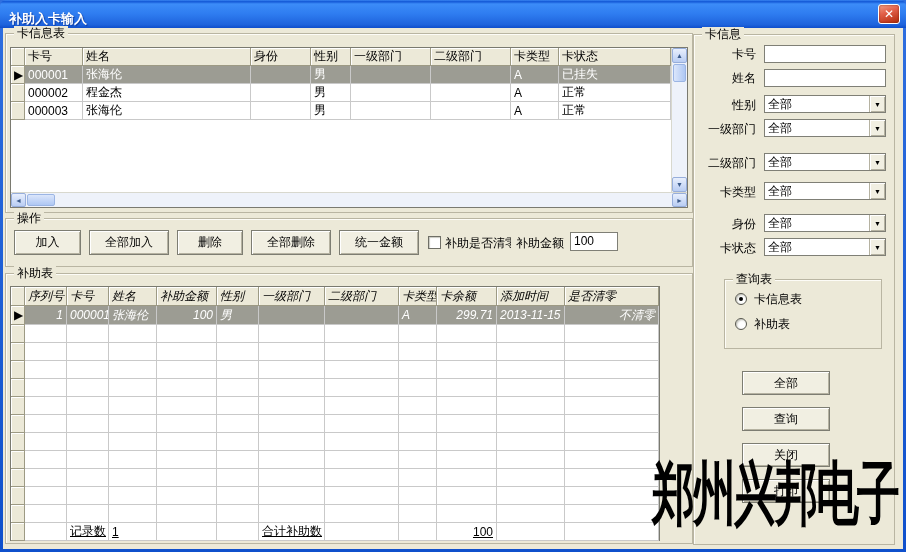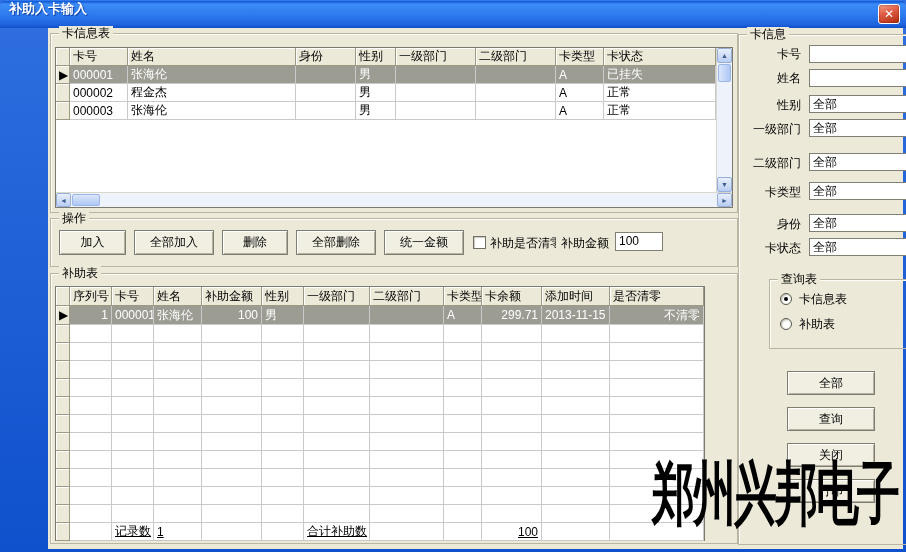--- a/index.html
+++ b/index.html
@@ -3,48 +3,48 @@
 <meta charset="utf-8">
 <style>
   * { margin:0; padding:0; box-sizing:border-box; cursor:default; }
   html,body { width:906px; height:552px; overflow:hidden; }
   body { font-family:"Liberation Sans","DejaVu Sans",sans-serif; font-size:12px; color:#000; }
 
   .window { position:relative; width:906px; height:552px;
     background:linear-gradient(180deg,#2f6fe0,#0f50cc); }
   .titlebar { position:absolute; left:0; top:0; right:0; height:28px;
     background:linear-gradient(180deg,#3a86f2 0%,#1358d6 6%,#3c8cf8 14%,#2e7cf0 50%,#1e63dc 88%,#0f4ecb 100%);
-    border-radius:6px 6px 0 0; display:flex; align-items:flex-start; }
+    border-radius:6px 6px 0 0; display:flex; align-items:flex-end; }
   .title-text { color:#fff; font-weight:bold; font-size:13px; padding-left:9px;
     text-shadow:1px 1px 1px #0a3aa0; }
   .close-btn { position:absolute; right:6px; top:4px; width:22px; height:20px;
     background:linear-gradient(160deg,#f0a188 0%,#e2604a 40%,#c03a1e 80%,#a52f12 100%);
     border:1px solid #fff; border-radius:3px; color:#fff; font-weight:bold;
     display:flex; align-items:center; justify-content:center; font-size:12px;
     box-shadow:inset 0 0 2px #7e1d04; }
-  .body { position:absolute; left:3px; right:3px; top:28px; bottom:3px; background:#ECE9D8;margin-left:45px; }
+  .body { position:absolute; left:3px; right:3px; top:28px; bottom:3px; background:#ECE9D8; }
 
   .groupbox { position:absolute; border:1px solid #b9b5a2;
     box-shadow:inset 1px 1px 0 #fdfcf7; }
   .gb-label { position:absolute; top:-8px; left:8px; background:#ECE9D8; padding:0 3px;
     font-size:12px; line-height:14px; }
 
   
   .grid-wrap { position:absolute; border:1px solid #7a7a70; background:#fff; }
   table.grid { border-collapse:separate; border-spacing:0; table-layout:fixed; }
   table.grid td, table.grid th { overflow:hidden; white-space:nowrap; font-weight:normal;
     font-size:12px; padding:0 3px; }
   th.hdr, td.sel { background:#ECE9D8;
     border-right:1px solid #9d9a84; border-bottom:1px solid #9d9a84;
     box-shadow:inset 1px 1px 0 #fff; text-align:left; }
   td.c { border-right:1px solid #c9c9c9; border-bottom:1px solid #c9c9c9; background:#fff; }
   tr.selrow td.c { background:#9c9c93; color:#fff; }
   td.sel { text-align:center; padding:0; font-size:9px; }
   .t1 tr { height:18px; } .t1 th { height:18px; }
-  .t2 tr.hrow, .t2 tr.drow { height:19px; }
+  .t2 tr.hrow, .t2 tr.drow { height:19px;font-style:italic; }
   .t2 tr.empty-row { height:18px; }
   .t2 tr.frow { height:17px;text-decoration:underline; }
   td.num { text-align:right; }
 
   
   .vscroll { position:absolute; top:0; right:0; width:16px; background:#eef2fa;
     border-left:1px solid #d8d8ce; }
   .hscroll { position:absolute; left:0; bottom:0; height:15px; background:#eef2fa;
     border-top:1px solid #d8d8ce; }
   .sb-btn { position:absolute; background:linear-gradient(180deg,#e8effd,#b9cdf3);

